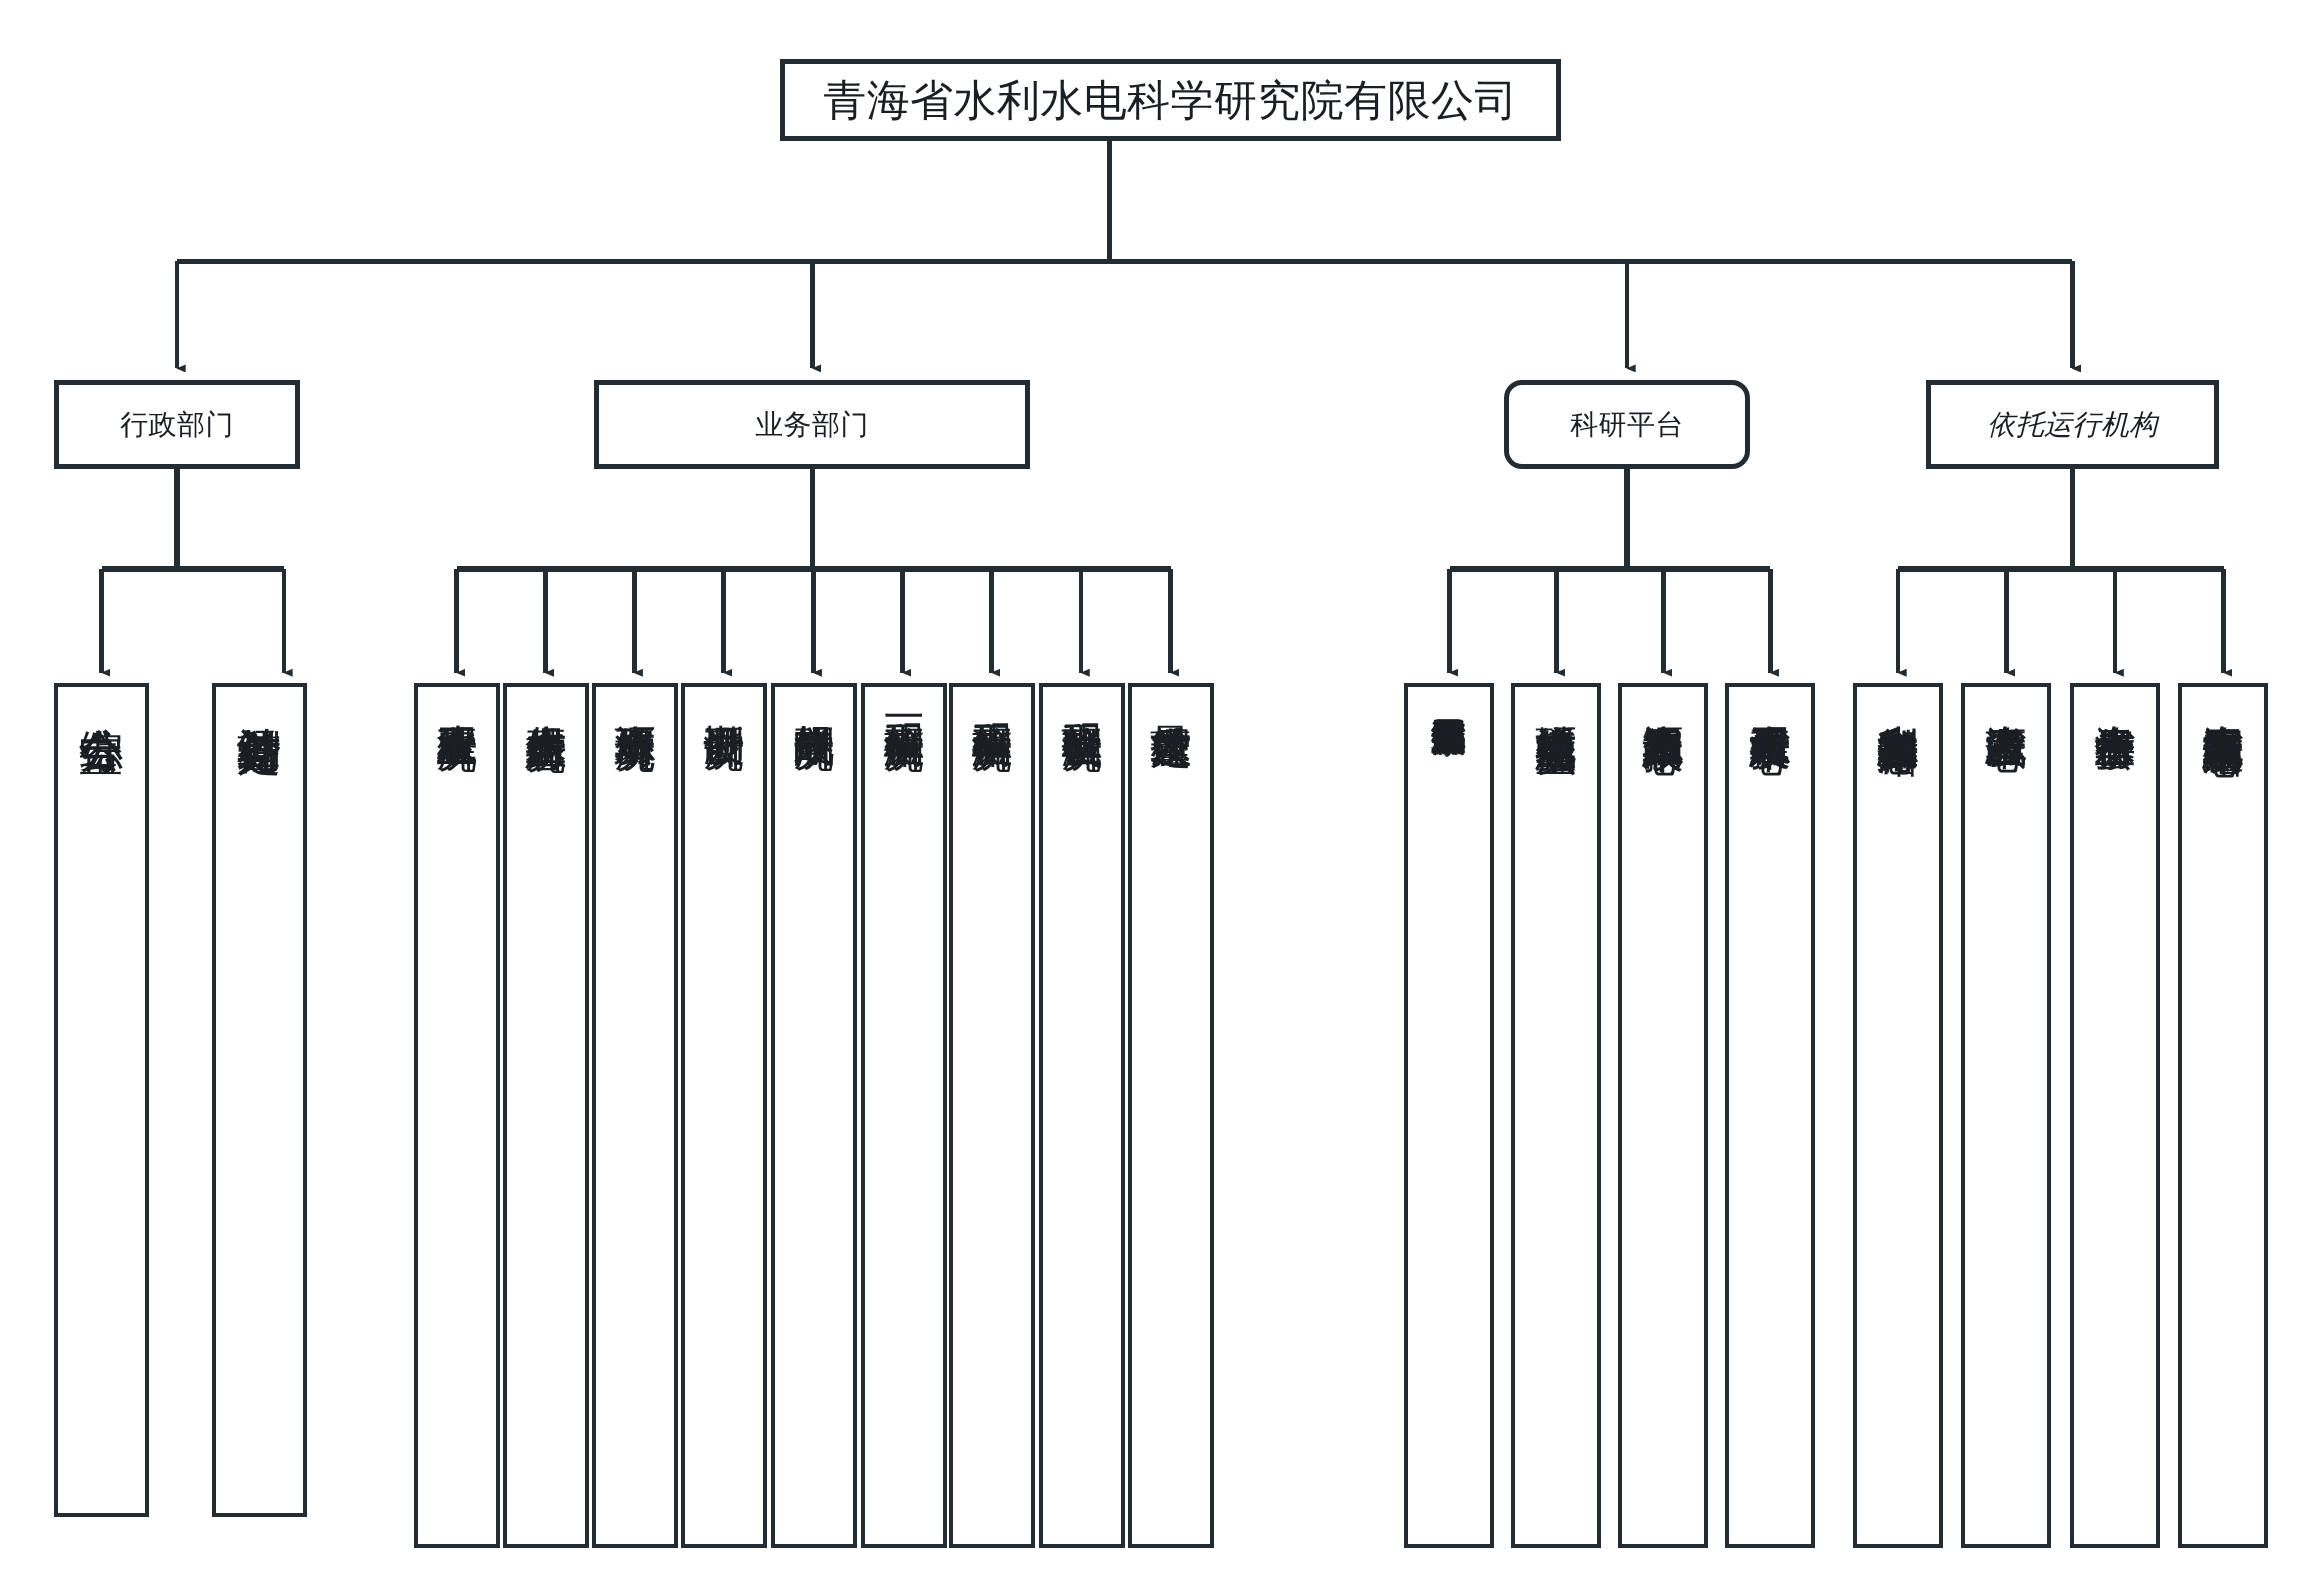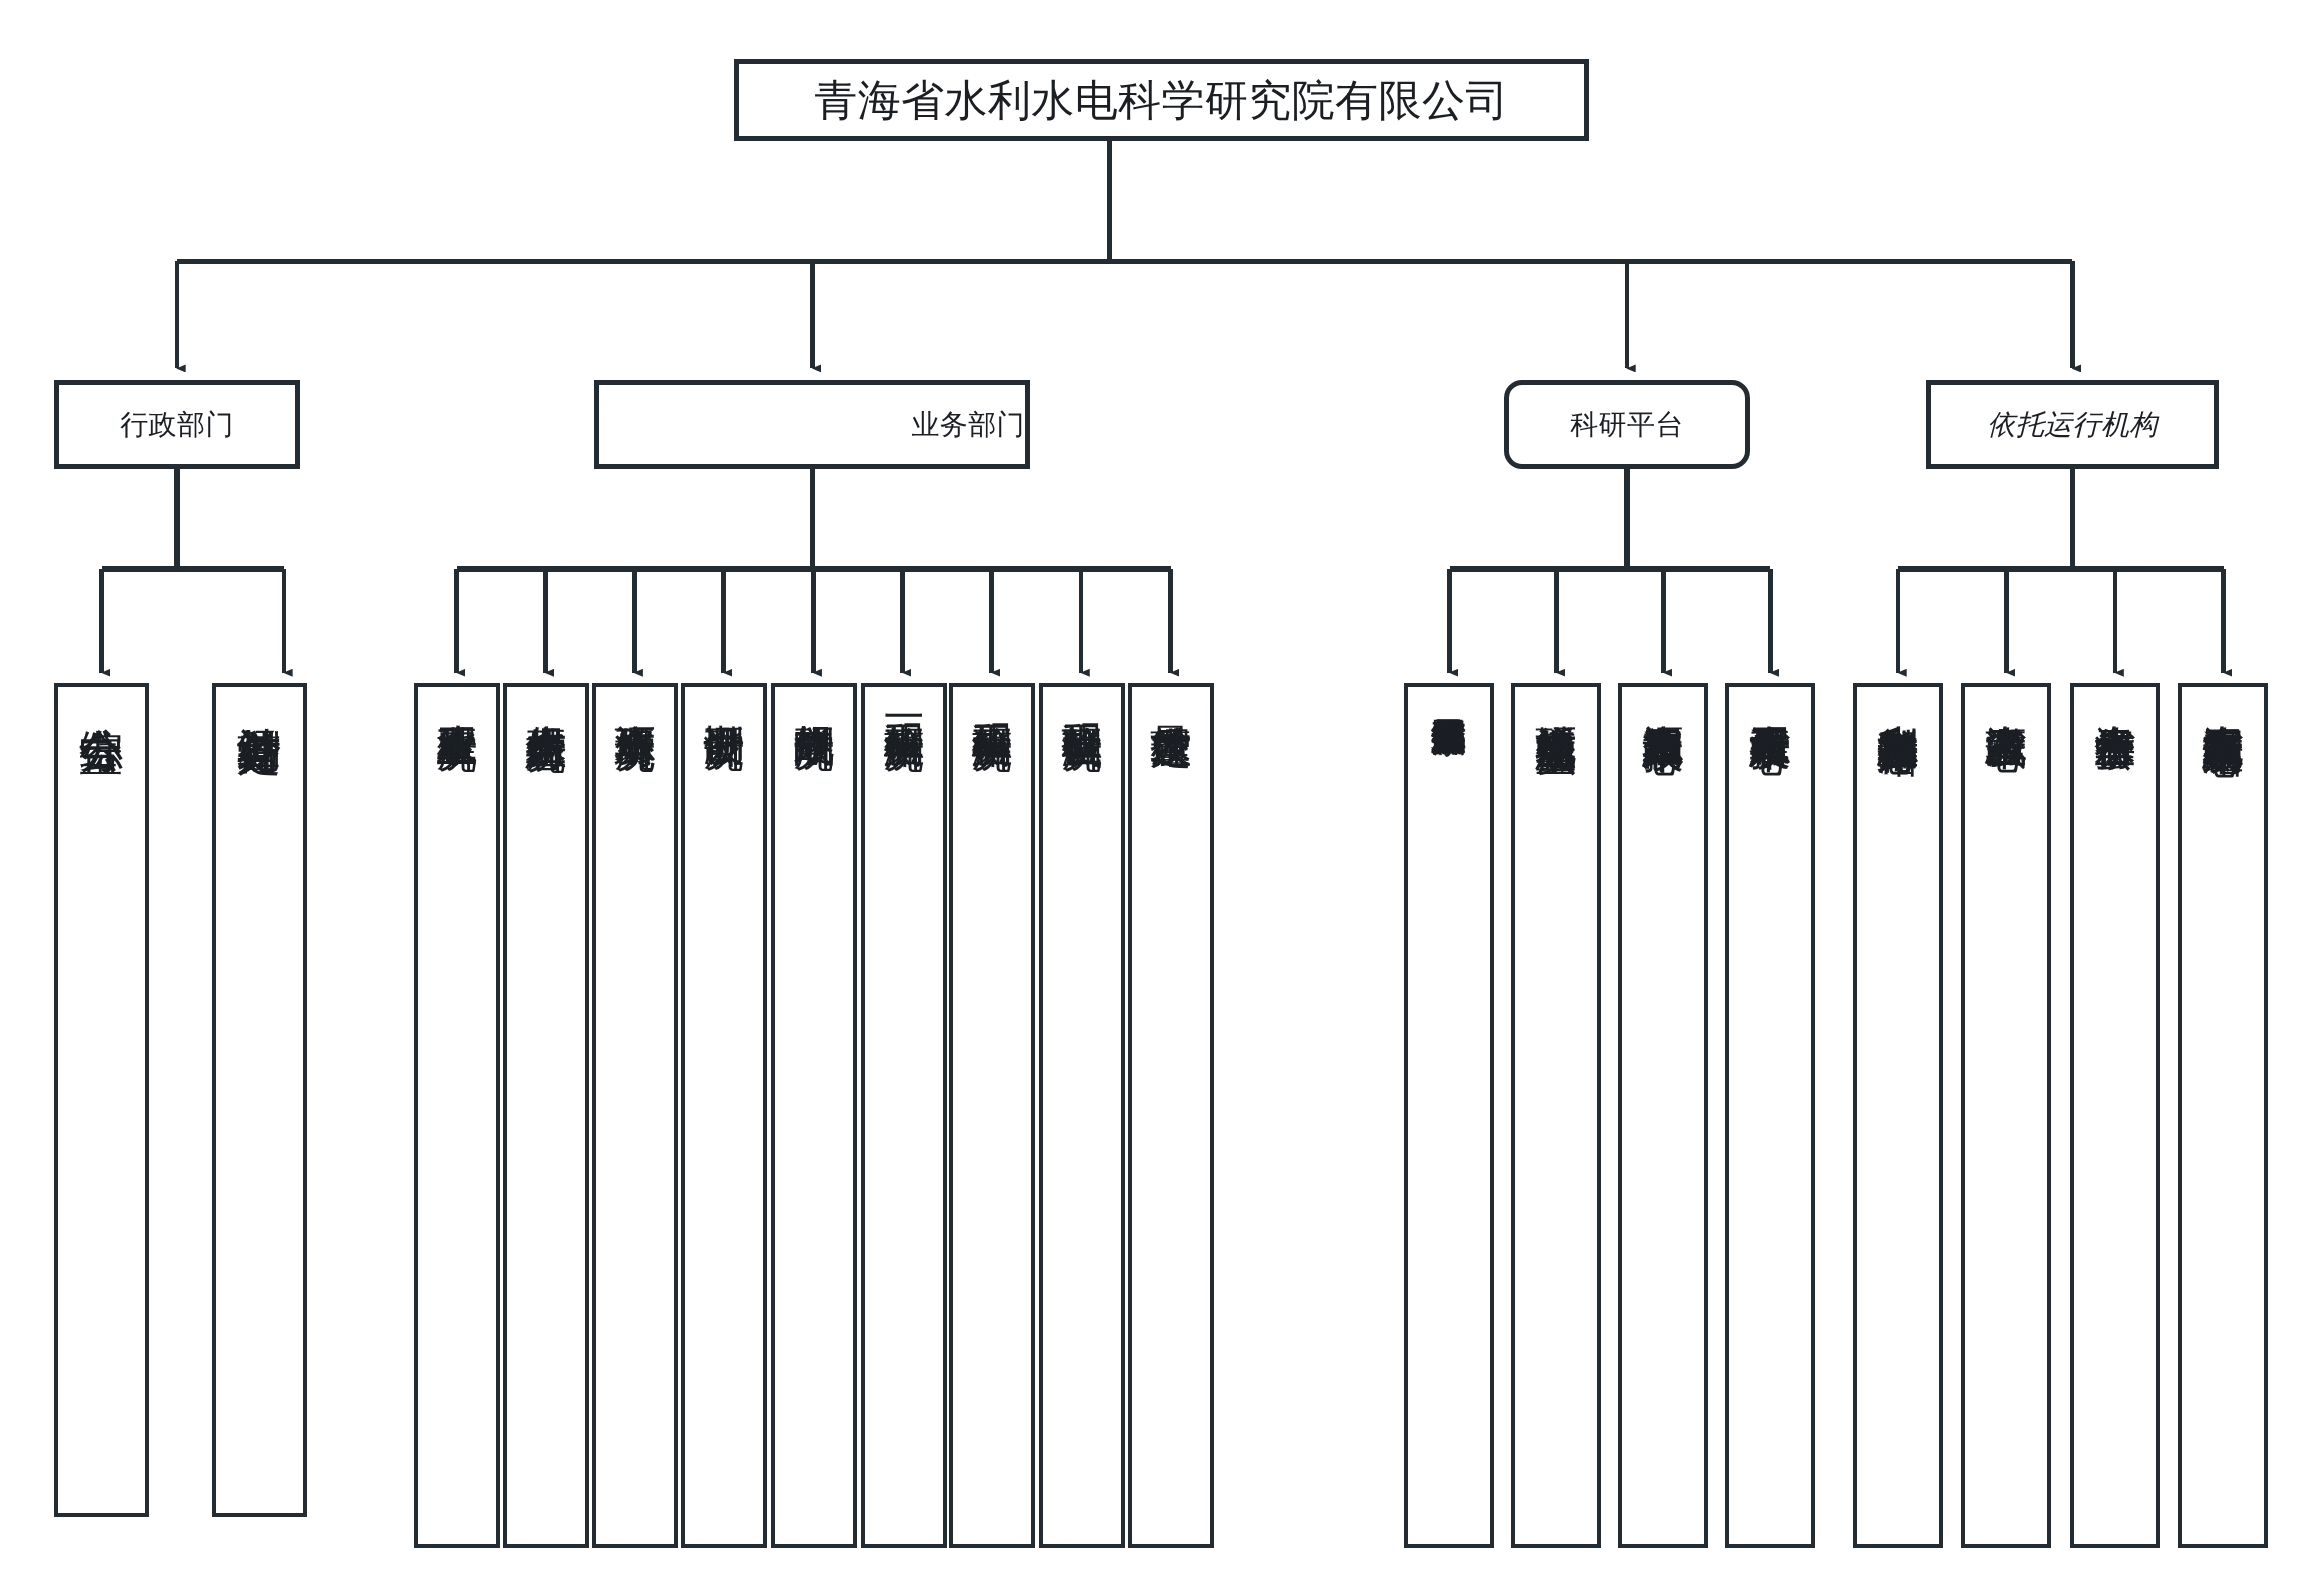--- a/index.html
+++ b/index.html
@@ -35,33 +35,33 @@
   }
   .node .label {
     color: #1b1f24;
     text-align: center;
     line-height: 1.04;
     letter-spacing: 0.4px;
     white-space: nowrap;
   }
   
   #node-root {
-    left: 734px;
+    left: 780px;
     top: 59px;
-    width: 855px;
+    width: 781px;
     height: 82px;
   }
   #node-root .label { font-size: 43px; }
   
   .node-l2 {
     height: 89px;
   }
   .node-l2 .label { font-size: 28px; }
   #node-admin  { left: 54px;   top: 380px; width: 246px; }
-  #node-biz    { left: 594px;  top: 380px; width: 436px; justify-content: flex-end; }
+  #node-biz    { left: 594px;  top: 380px; width: 436px; }
   #node-plat   { left: 1504px; top: 380px; width: 246px; border-radius: 18px; }
   #node-host   { left: 1926px; top: 380px; width: 293px; font-style: italic; }
   
   .node-leaf {
     top: 683px;
     border-width: 4.8px;
     align-items: flex-start;
     justify-content: center;
   }
   .node-leaf .label {

